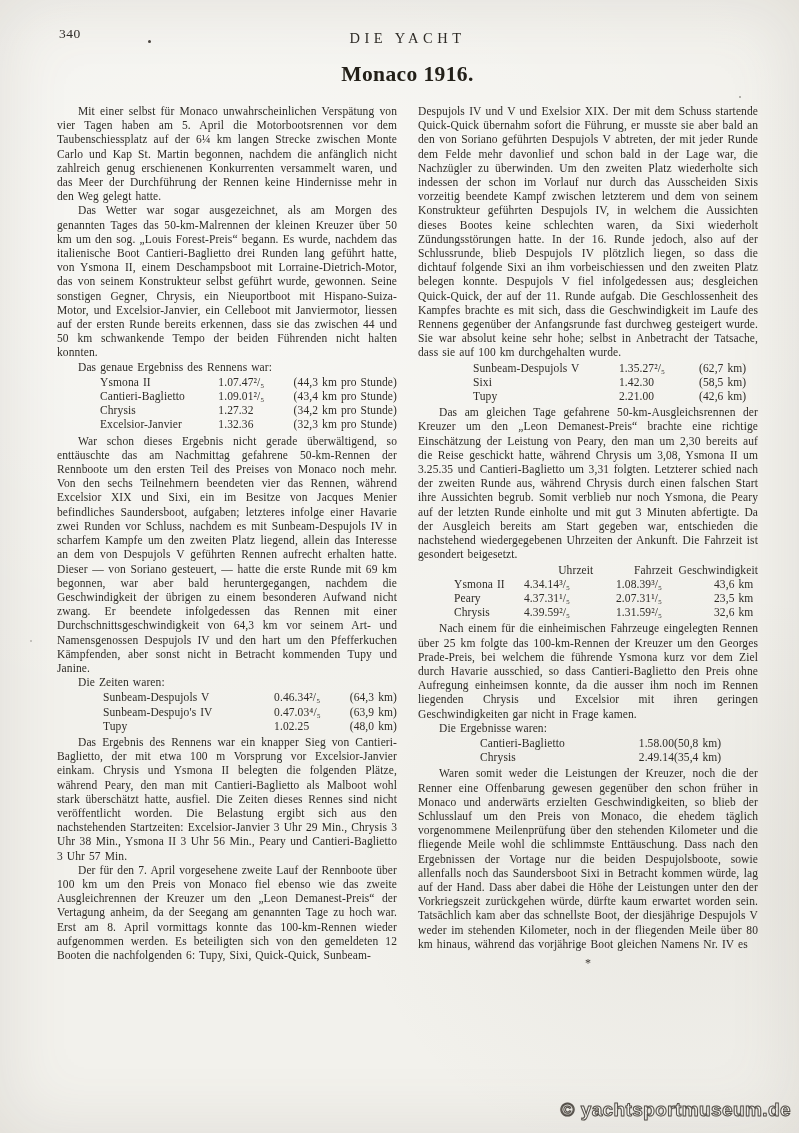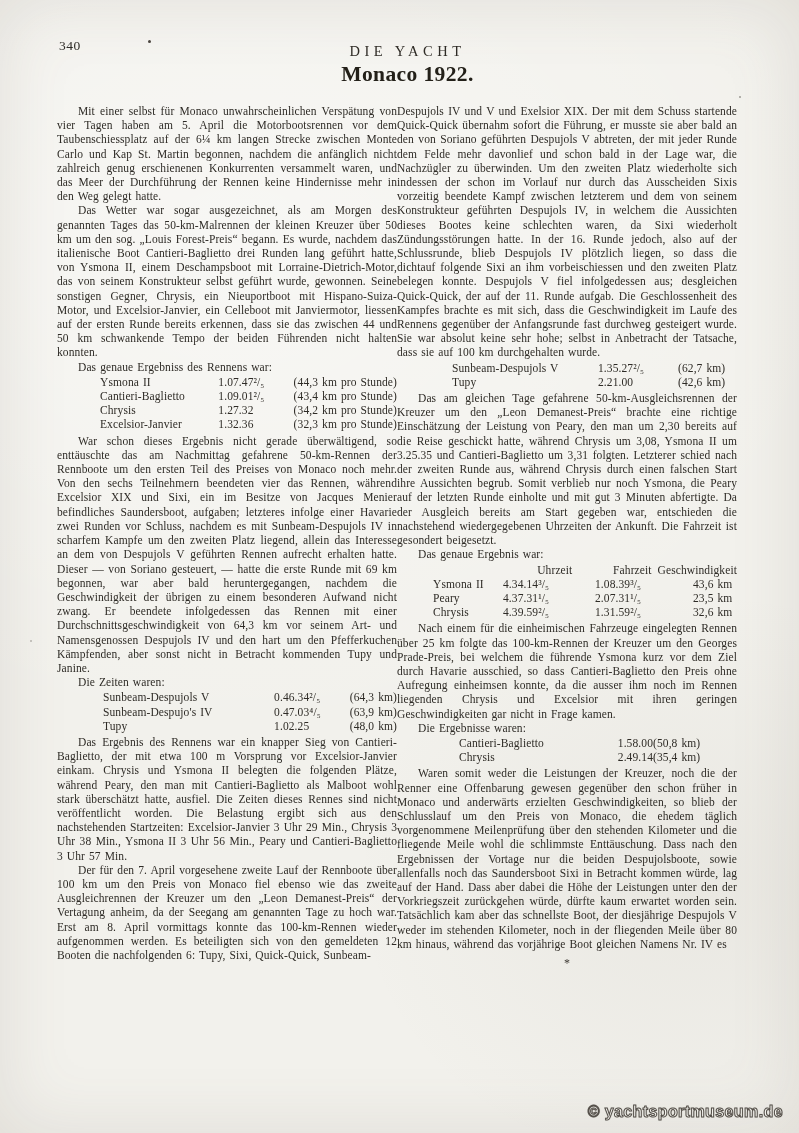--- a/index.html
+++ b/index.html
@@ -7,66 +7,66 @@
     position:relative; width:799px; height:1133px; overflow:hidden;
     background:
       radial-gradient(ellipse 900px 700px at 30% 22%, rgba(255,255,255,0.45), rgba(255,255,255,0) 70%),
       radial-gradient(ellipse 500px 420px at 88% 78%, rgba(118,108,92,0.07), rgba(118,108,92,0) 70%),
       #f2f1ec;
     box-shadow: inset 0 0 70px rgba(110,100,85,0.14);
     font-family:"Liberation Serif","DejaVu Serif","DejaVu Sans",serif;
     color:#2e2b26;
   }
   .header { position:absolute; top:26px; left:57px; width:701px; height:20px; }
-  .page-num { position:absolute; left:2px; top:12px; font-size:13.5px; letter-spacing:0.5px; }
-  .journal { position:absolute; left:0; right:0; top:17px; text-align:center; font-size:14.5px; letter-spacing:4.5px; }
+  .page-num { position:absolute; left:2px; top:0; font-size:13.5px; letter-spacing:0.5px; }
+  .journal { position:absolute; left:0; right:0; top:4px; text-align:center; font-size:14.5px; letter-spacing:4.5px; }
   .title { position:absolute; top:62px; left:57px; width:701px; margin:0; text-align:center;
            font-size:21.5px; font-weight:bold; letter-spacing:0.4px; color:#232019; }
-  .columns { position:absolute; top:104px; left:57px; width:701px; display:flex; 
+  .columns { position:absolute; top:104px; left:57px; width:701px; display:flex; gap:21px;
              font-size:11.5px; line-height:14.2px; }
   .col { width:340px; text-align:justify; letter-spacing:0.1px; word-spacing:1px; }
   p.para { margin:0; text-indent:21px; }
   p.cont { text-indent:0; }
   .rtable { text-align:left; margin:1px 0 2px 0; }
   .trow { display:flex; white-space:nowrap; }
   .t1 .trow { padding-left:43px; }
   .t1 .tname { width:132px; } .t1 .ttime { width:84px; }
   .t2 .trow { padding-left:46px; }
   .t2 .tname { width:160px; } .t2 .ttime { width:84px;margin-left:27px; }
   .t3 .trow { padding-left:55px; }
   .t3 .tname { width:146px; } .t3 .ttime { width:80px; }
   .t4 .trow { padding-left:36px; }
   .t4 .tname { width:70px; } .t4 .tu { width:92px; } .t4 .tf { width:92px; } .t4 .ts { flex:1; padding-left:6px; }
   .t4 .thead .tu, .t4 .thead .tf { text-align:right; }
   .t4 .thead .ts { text-align:left; }
   .t5 .trow { padding-left:62px; }
   .t5 .tname { width:132px; } .t5 .ttime { width:62px;text-align:right; }
   .section-mark { text-align:center; text-indent:0; margin-top:5px; font-size:12px; color:#3c3832; }
   .watermark {
-    position:absolute; right:16px; bottom:12px;
+    position:absolute; right:8px; bottom:12px;
     font-family:"Liberation Sans","DejaVu Sans",sans-serif;
-    font-weight:700; font-size:16px; letter-spacing:0.4px;
+    font-weight:700; font-size:19px; letter-spacing:0.4px;
     color:#f4f3ee; -webkit-text-stroke:1px #55504a; text-shadow:0 0 1px #55504a;
   }
   .speck { position:absolute; background:#4a453e; border-radius:50%; }
   .speck1 { left:148px; top:40px; width:3px; height:3px; }
   .speck2 { left:739px; top:96px; width:2px; height:2px; opacity:0.5; }
   .speck3 { left:30px; top:640px; width:2px; height:2px; opacity:0.35; }
 </style>
 </head>
 <body>
 
 <div class="page">
 
   <div class="header">
     <span class="page-num">340</span>
     <span class="journal">DIE YACHT</span>
   </div>
 
-  <h1 class="title">Monaco 1922.</h1>
+  <h1 class="title">Monaco 1916.</h1>
 
   <div class="columns">
 
     <div class="col">
       <p class="para">Mit einer selbst für Monaco unwahrscheinlichen Verspätung von vier Tagen haben am 5. April die Motorbootsrennen vor dem Taubenschiessplatz auf der 6¼ km langen Strecke zwischen Monte Carlo und Kap St. Martin begonnen, nachdem die anfänglich nicht zahlreich genug erschienenen Konkurrenten versammelt waren, und das Meer der Durchführung der Rennen keine Hindernisse mehr in den Weg gelegt hatte.</p>
       <p class="para">Das Wetter war sogar ausgezeichnet, als am Morgen des genannten Tages das 50-km-Malrennen der kleinen Kreuzer über 50 km um den sog. „Louis Forest-Preis“ begann. Es wurde, nachdem das italienische Boot Cantieri-Baglietto drei Runden lang geführt hatte, von Ysmona II, einem Deschampsboot mit Lorraine-Dietrich-Motor, das von seinem Konstrukteur selbst geführt wurde, gewonnen. Seine sonstigen Gegner, Chrysis, ein Nieuportboot mit Hispano-Suiza-Motor, und Excelsior-Janvier, ein Celleboot mit Janviermotor, liessen auf der ersten Runde bereits erkennen, dass sie das zwischen 44 und 50 km schwankende Tempo der beiden Führenden nicht halten konnten.</p>
       <p class="para">Das genaue Ergebniss des Rennens war:</p>
       <div class="rtable t1">
         <div class="trow">
           <span class="tname">Ysmona II</span>
@@ -114,27 +114,31 @@
 
     <div class="col">
       <p class="para cont">Despujols IV und V und Exelsior XIX. Der mit dem Schuss startende Quick-Quick übernahm sofort die Führung, er musste sie aber bald an den von Soriano geführten Despujols V abtreten, der mit jeder Runde dem Felde mehr davonlief und schon bald in der Lage war, die Nachzügler zu überwinden. Um den zweiten Platz wiederholte sich indessen der schon im Vorlauf nur durch das Ausscheiden Sixis vorzeitig beendete Kampf zwischen letzterem und dem von seinem Konstrukteur geführten Despujols IV, in welchem die Aussichten dieses Bootes keine schlechten waren, da Sixi wiederholt Zündungsstörungen hatte. In der 16. Runde jedoch, also auf der Schlussrunde, blieb Despujols IV plötzlich liegen, so dass die dichtauf folgende Sixi an ihm vorbeischiessen und den zweiten Platz belegen konnte. Despujols V fiel infolgedessen aus; desgleichen Quick-Quick, der auf der 11. Runde aufgab. Die Geschlossenheit des Kampfes brachte es mit sich, dass die Geschwindigkeit im Laufe des Rennens gegenüber der Anfangsrunde fast durchweg gesteigert wurde. Sie war absolut keine sehr hohe; selbst in Anbetracht der Tatsache, dass sie auf 100 km durchgehalten wurde.</p>
       <div class="rtable t3">
         <div class="trow">
           <span class="tname">Sunbeam-Despujols V</span>
           <span class="ttime">1.35.27²/₅</span>
           <span class="tspeed">(62,7 km)</span>
         </div>
         <div class="trow">
+          <span class="tname">Sixi</span>
+          <span class="ttime">1.42.30</span>
+          <span class="tspeed">(58,5 km)</span>
+        </div>
+        <div class="trow">
           <span class="tname">Tupy</span>
           <span class="ttime">2.21.00</span>
           <span class="tspeed">(42,6 km)</span>
         </div>
       </div>
       <p class="para">Das am gleichen Tage gefahrene 50-km-Ausgleichsrennen der Kreuzer um den „Leon Demanest-Preis“ brachte eine richtige Einschätzung der Leistung von Peary, den man um 2,30 bereits auf die Reise geschickt hatte, während Chrysis um 3,08, Ysmona II um 3.25.35 und Cantieri-Baglietto um 3,31 folgten. Letzterer schied nach der zweiten Runde aus, während Chrysis durch einen falschen Start ihre Aussichten begrub. Somit verblieb nur noch Ysmona, die Peary auf der letzten Runde einholte und mit gut 3 Minuten abfertigte. Da der Ausgleich bereits am Start gegeben war, entschieden die nachstehend wiedergegebenen Uhrzeiten der Ankunft. Die Fahrzeit ist gesondert beigesetzt.</p>
-      <p class="para">Das genaue Ergebnis war:</p>
       <div class="rtable t4">
         <div class="trow thead">
           <span class="tname"></span>
           <span class="tu">Uhrzeit</span>
           <span class="tf">Fahrzeit</span>
           <span class="ts">Geschwindigkeit</span>
         </div>
         <div class="trow">
           <span class="tname">Ysmona II</span>
           <span class="tu">4.34.14³/₅</span>

